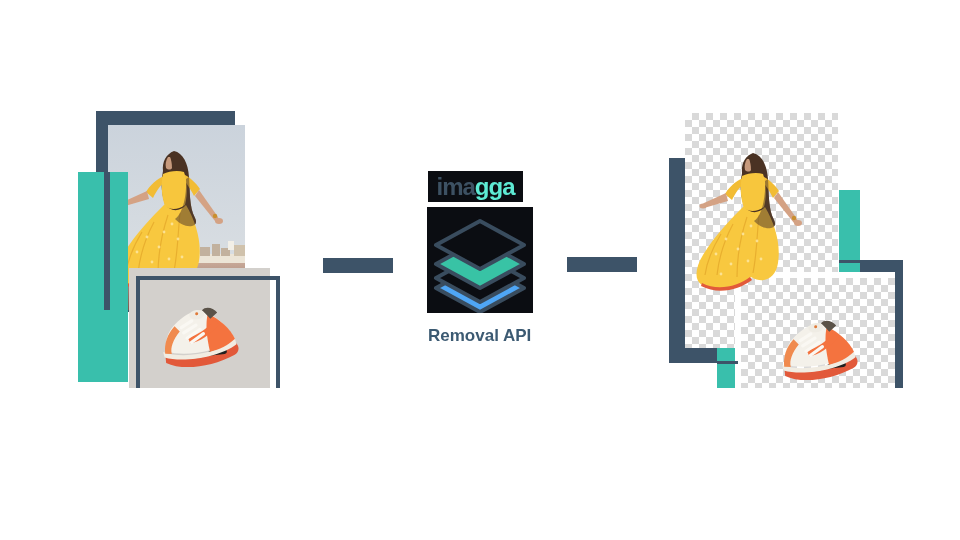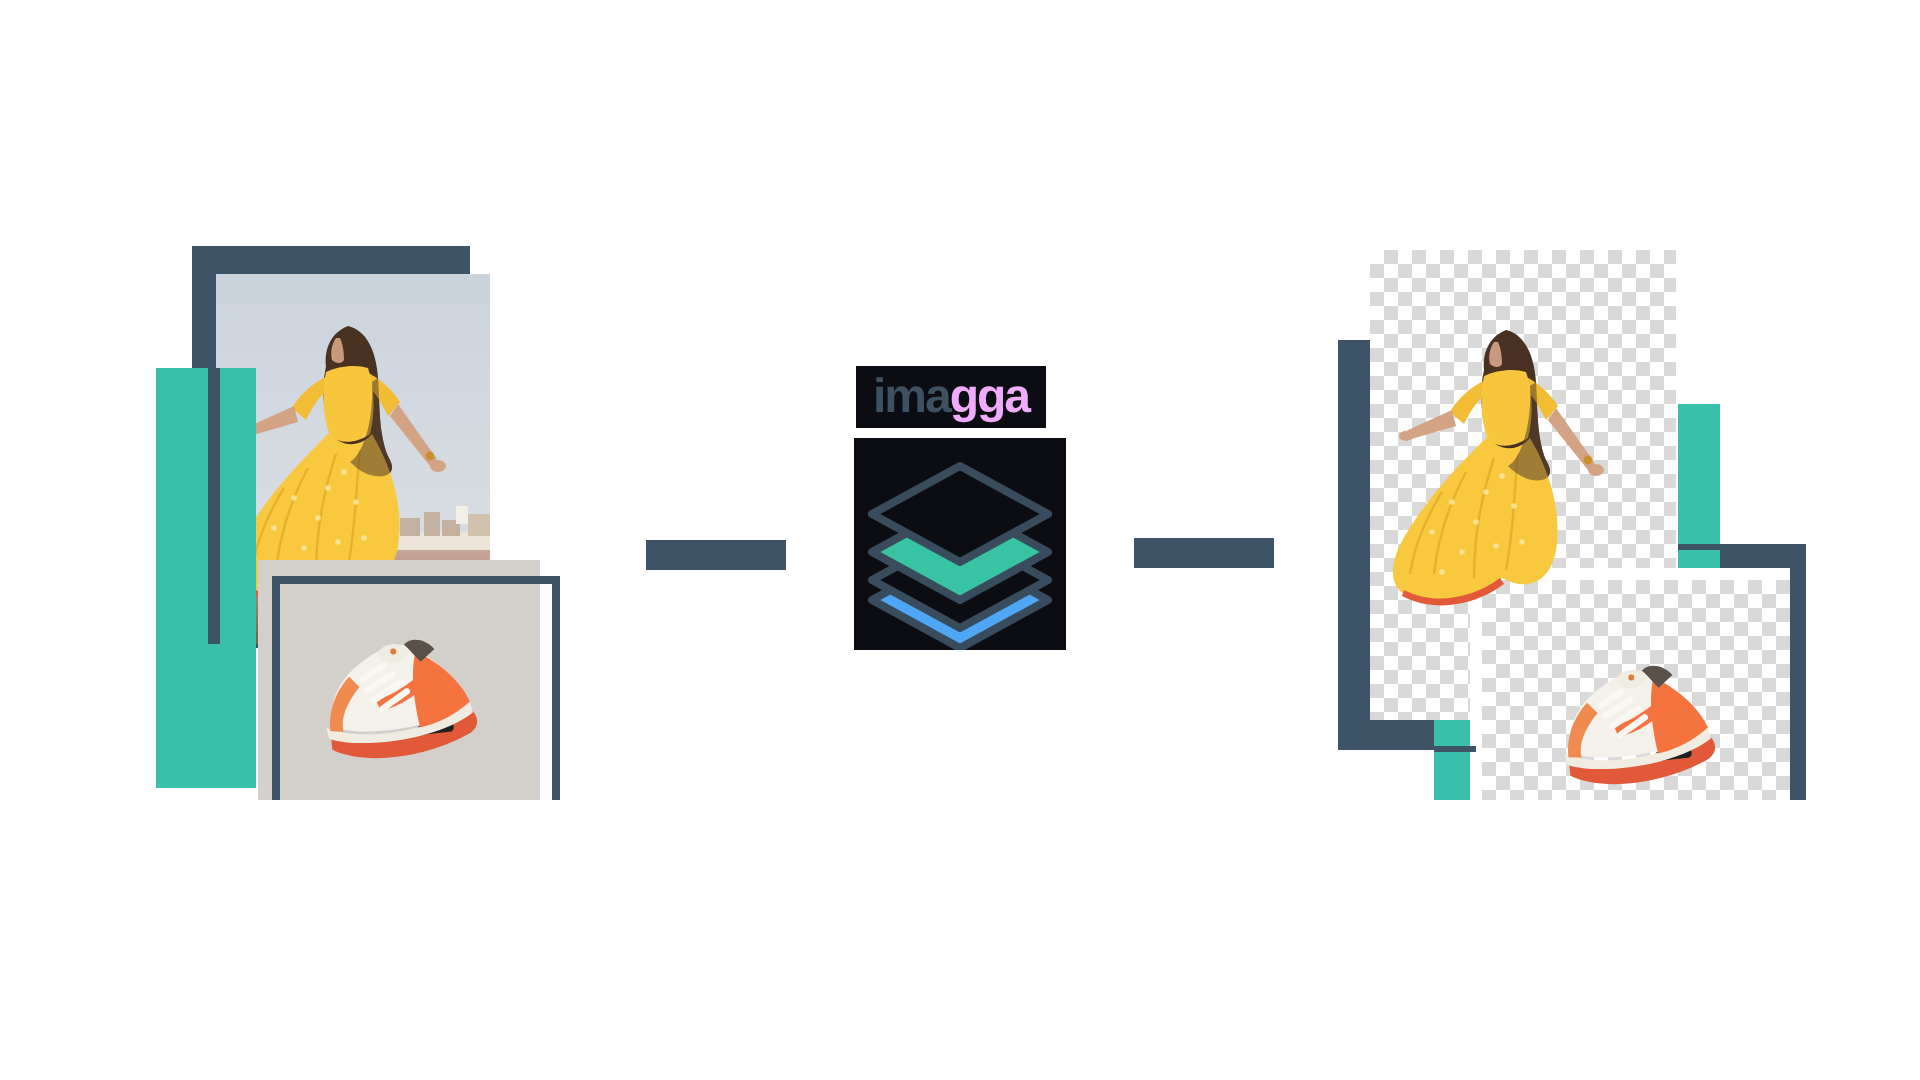--- a/index.html
+++ b/index.html
@@ -1,30 +1,30 @@
 <!DOCTYPE html>
 <html><head>
 <meta charset="utf-8">
 <style>
   html,body{margin:0;padding:0;background:#ffffff;font-family:"Liberation Sans",sans-serif;}
-  .canvas{position:relative;width:960px;height:388px;background:#ffffff;overflow:hidden;margin-top:12px;}
+  .canvas{position:relative;width:960px;height:388px;background:#ffffff;overflow:hidden;}
   .abs{position:absolute;}
   .slate{background:#3d5368;}
   .teal{background:#39bfac;}
   .checker{
     background-image:conic-gradient(#d9d9d9 25%,#ffffff 0 50%,#d9d9d9 0 75%,#ffffff 0);
     background-size:14px 14px;
   }
   .logo-box{
     left:428px;top:171px;width:95px;height:31px;background:#0b0d12;
     display:flex;align-items:center;justify-content:center;
     font-weight:bold;font-size:24px;letter-spacing:-1px;line-height:31px;
   }
   .logo-ima{color:#3d5163;}
-  .logo-gga{color:#f0abfc;}
+  .logo-gga{color:#5eead4;}
   .caption{
     left:428px;top:326px;width:120px;
     font-weight:bold;font-size:17px;line-height:19px;color:#3c5a72;
   }
   .dash{height:15px;background:#3d5368;}
   .outline-square{border:4px solid #3d5368;background:transparent;}
   .white-gap{background:#ffffff;}
 </style>
 </head>
 <body>
@@ -136,20 +136,21 @@
     <rect width="106" height="106" fill="#0b0d12"></rect>
     <g stroke="#394c5e" stroke-width="4" stroke-linejoin="round">
       <polygon points="53,57 97,81 53,105 9,81" fill="#4fa6f5"></polygon>
       <polygon points="53,47 97,71 53,95 9,71" fill="#0b0d12"></polygon>
       <polygon points="53,33 97,57 53,81 9,57" fill="#38c3a5"></polygon>
       <polygon points="53,14 97,38 53,62 9,38" fill="#0b0d12"></polygon>
     </g>
   </svg>
 
   <div class="abs caption">
+    <div>Removal API</div>
   </div>
 
   <div class="abs dash" style="left:567px;top:257px;width:70px;z-index:1;"></div>
 
   <div class="abs slate" style="left:669px;top:158px;width:48px;height:205px;z-index:1;"></div>
   <div class="abs slate" style="left:860px;top:260px;width:43px;height:147px;z-index:1;"></div>
 
   <div class="abs checker" style="left:685px;top:113px;width:153px;height:235px;z-index:2;"></div>
 
   <div class="abs teal" style="left:839px;top:190px;width:21px;height:87px;z-index:2;"></div>

